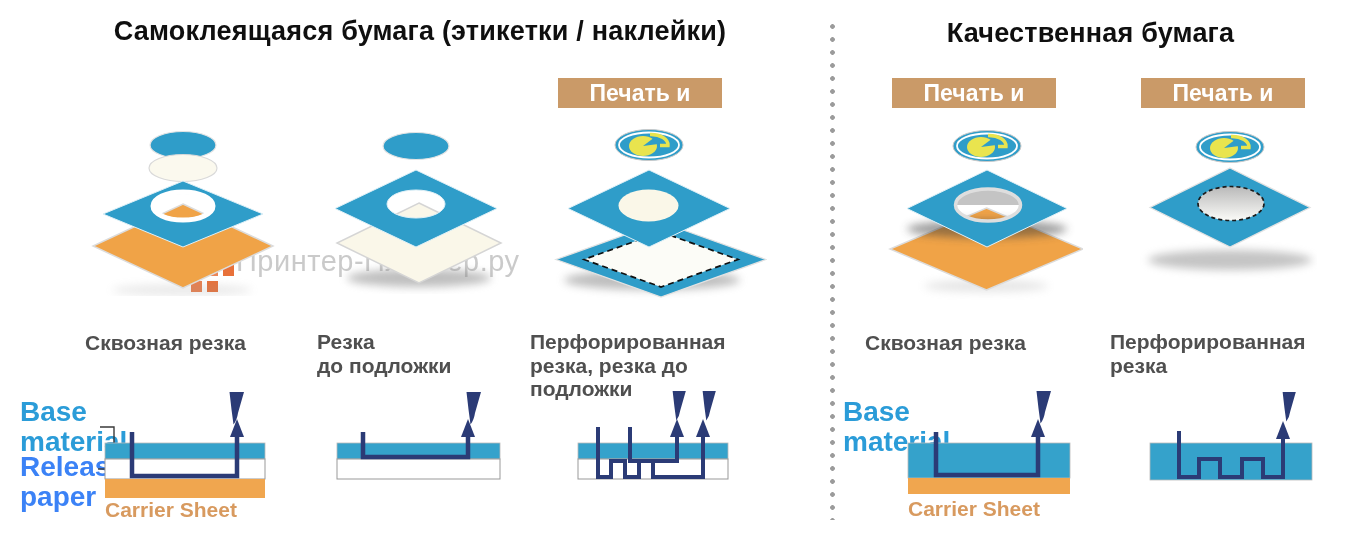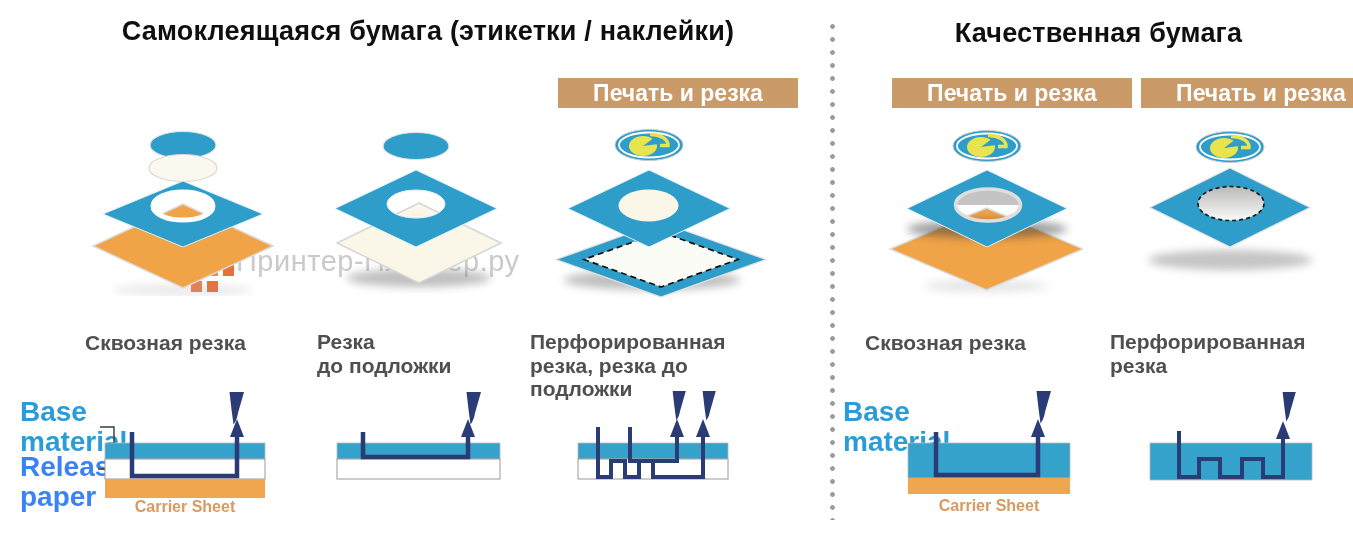--- a/index.html
+++ b/index.html
@@ -2,39 +2,39 @@
 <html><head>
 <meta charset="utf-8">
 <style>
   html,body{margin:0;padding:0;background:#fff;}
   .stage{
     position:relative;width:1353px;height:533px;background:#ffffff;overflow:hidden;
     font-family:"Liberation Sans","DejaVu Sans",sans-serif;
   }
   .abs{position:absolute;}
   .section-title{
-    font-size:27px;font-weight:bold;color:#0f0f0f;text-align:center;letter-spacing:.2px;padding-left:8px;
+    font-size:27px;font-weight:bold;color:#0f0f0f;text-align:center;letter-spacing:.2px;
   }
   .badge{
-    width:240px;height:30px;background:#CA9A68;color:#fff;font-size:23px;font-weight:bold;
+    width:164px;height:30px;background:#CA9A68;color:#fff;font-size:23px;font-weight:bold;
     text-align:center;line-height:30px;
   }
   .caption{
     font-size:21px;font-weight:bold;color:#4f4f4f;line-height:1.13;
     white-space:pre-line;
   }
   .divider{
     width:5px;
     background-image:radial-gradient(circle,#9B9B9B 2.1px,rgba(0,0,0,0) 2.5px);
     background-size:5px 13px;background-repeat:repeat-y;background-position:center top;
   }
   .cs-label{font-weight:bold;line-height:1.06;font-size:28px;}
   .lbl-base{color:#2B9CD8;}
   .lbl-release{color:#3b82f6;}
-  .lbl-carrier{color:#D89A5F;font-size:16px;text-align:center;}
+  .lbl-carrier{color:#D89A5F;font-size:21px;}
   .watermark-text{
     font-size:29px;color:#C8C8C8;letter-spacing:.5px;opacity:.95;
   }
   svg{display:block;}
 </style>
 </head>
 <body>
 
 <div class="stage">
 

